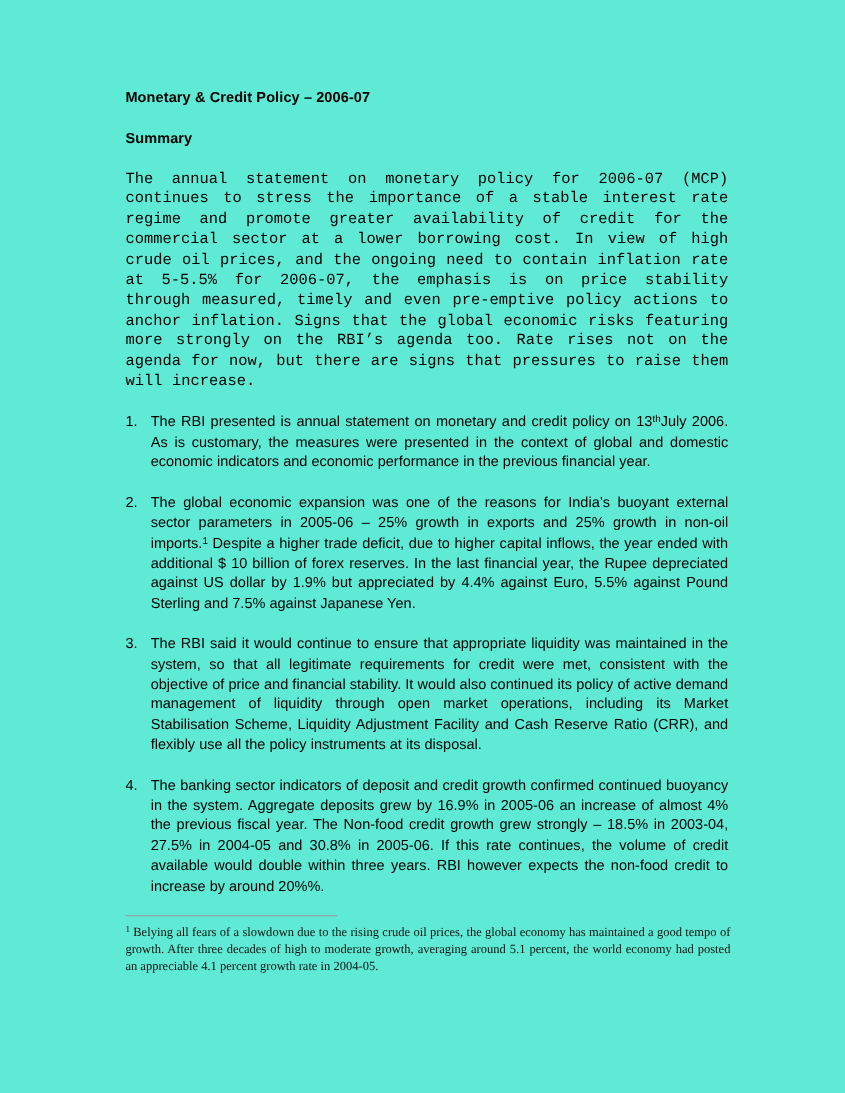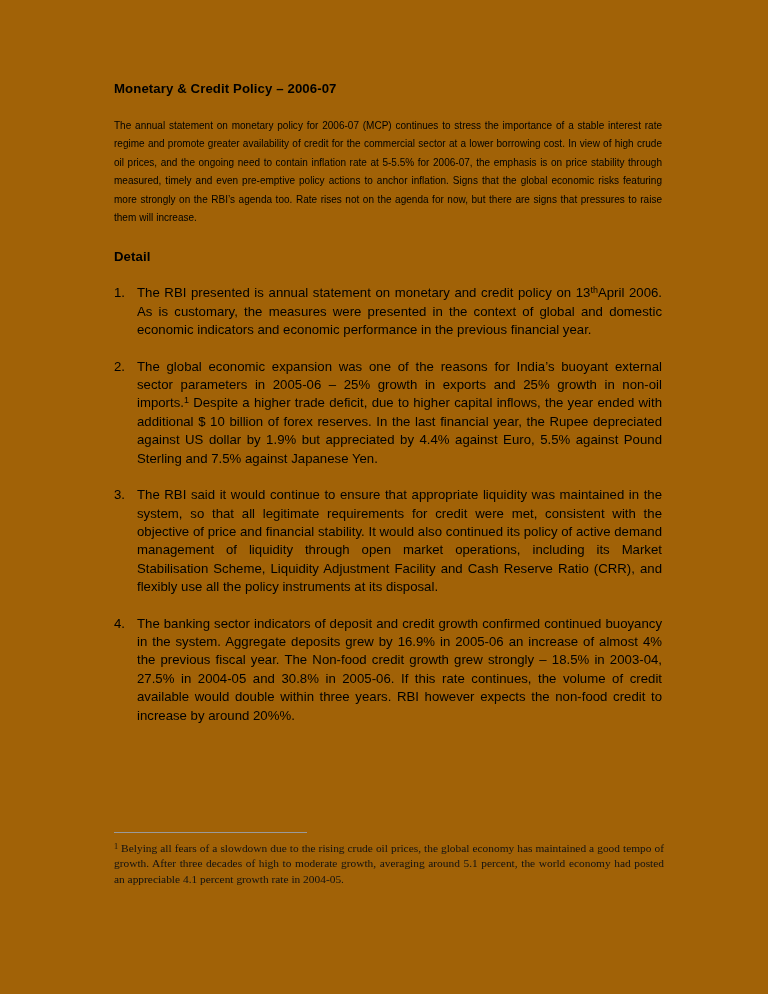--- a/index.html
+++ b/index.html
@@ -14,21 +14,21 @@
     overflow: hidden;
     font-family: "Liberation Sans", sans-serif;
     color: #000000;
     -webkit-font-smoothing: antialiased;
   }
 
   .page {
     position: relative;
     width: 768px;
     height: 994px;
-    background: #a16207;
+    background: #5eead4;
     box-sizing: border-box;
     padding: 80px 106px 0 114px;
   }
 
   .doc-title {
     font-family: "Liberation Sans", sans-serif;
     font-size: 13.2px;
     font-weight: bold;
     line-height: 18px;
     margin: 0 0 19px 0;
@@ -43,22 +43,22 @@
     margin: 0 0 19px 0;
     letter-spacing: 0.1px;
   }
 
   .section-heading.detail-heading {
     margin-top: 21px;
     margin-bottom: 18px;
   }
 
   .body-para {
-    font-family: Liberation Sans, sans-serif;
-    font-size: 10px;
+    font-family: Liberation Mono, monospace;
+    font-size: 14px;
     line-height: 18.4px;
     text-align: justify;
     text-justify: inter-word;
     margin: 0 0 18px 0;
     letter-spacing: 0.01px;
     word-spacing: 0.2px;
   }
 
   .numbered-list {
     list-style: none;
@@ -141,30 +141,30 @@
     line-height: 0;
   }
 </style>
 </head>
 <body>
 
 <div class="page">
 
   <h1 class="doc-title">Monetary &amp; Credit Policy – 2006-07</h1>
 
+  <h2 class="section-heading">Summary</h2>
 
   <p class="body-para">The annual statement on monetary policy for 2006-07 (MCP) continues to stress the importance of a stable interest rate regime and promote greater availability of credit for the commercial sector at a lower borrowing cost. In view of high crude oil prices, and the ongoing need to contain inflation rate at 5-5.5% for 2006-07, the emphasis is on price stability through measured, timely and even pre-emptive policy actions to anchor inflation.  Signs that the global economic risks featuring more strongly on the RBI’s agenda too.  Rate rises not on the agenda for now, but there are signs that pressures to raise them will increase.</p>
 
-  <h2 class="section-heading detail-heading">Detail</h2>
 
   <ol class="numbered-list">
 
     <li class="numbered-item">
       <span class="item-number">1.</span>
-      <span class="item-text"><span>The RBI presented is annual statement on monetary and credit policy on 13</span><sup class="ord">th</sup><span>April 2006.  As is customary, the measures were presented in the context of global and domestic economic indicators and economic performance in the previous financial year.</span></span>
+      <span class="item-text"><span>The RBI presented is annual statement on monetary and credit policy on 13</span><sup class="ord">th</sup><span>July 2006.  As is customary, the measures were presented in the context of global and domestic economic indicators and economic performance in the previous financial year.</span></span>
     </li>
 
     <li class="numbered-item">
       <span class="item-number">2.</span>
       <span class="item-text"><span>The global economic expansion was one of the reasons for India’s buoyant external sector parameters in 2005-06 – 25% growth in exports and 25% growth in non-oil imports.</span><sup class="fn-ref">1</sup><span>  Despite a higher trade deficit, due to higher capital inflows, the year ended with additional $ 10 billion of forex reserves. In the last financial year, the Rupee depreciated against US dollar by 1.9% but appreciated by 4.4% against Euro, 5.5% against Pound Sterling and 7.5% against Japanese Yen.</span></span>
     </li>
 
     <li class="numbered-item">
       <span class="item-number">3.</span>
       <span class="item-text">The RBI said it would continue to ensure that appropriate liquidity was maintained in the system, so that all legitimate requirements for credit were met, consistent with the objective of price and financial stability. It would also continued its policy of active demand management of liquidity through open market operations, including its Market Stabilisation Scheme, Liquidity Adjustment Facility and Cash Reserve Ratio (CRR), and flexibly use all the policy instruments at its disposal.</span>

